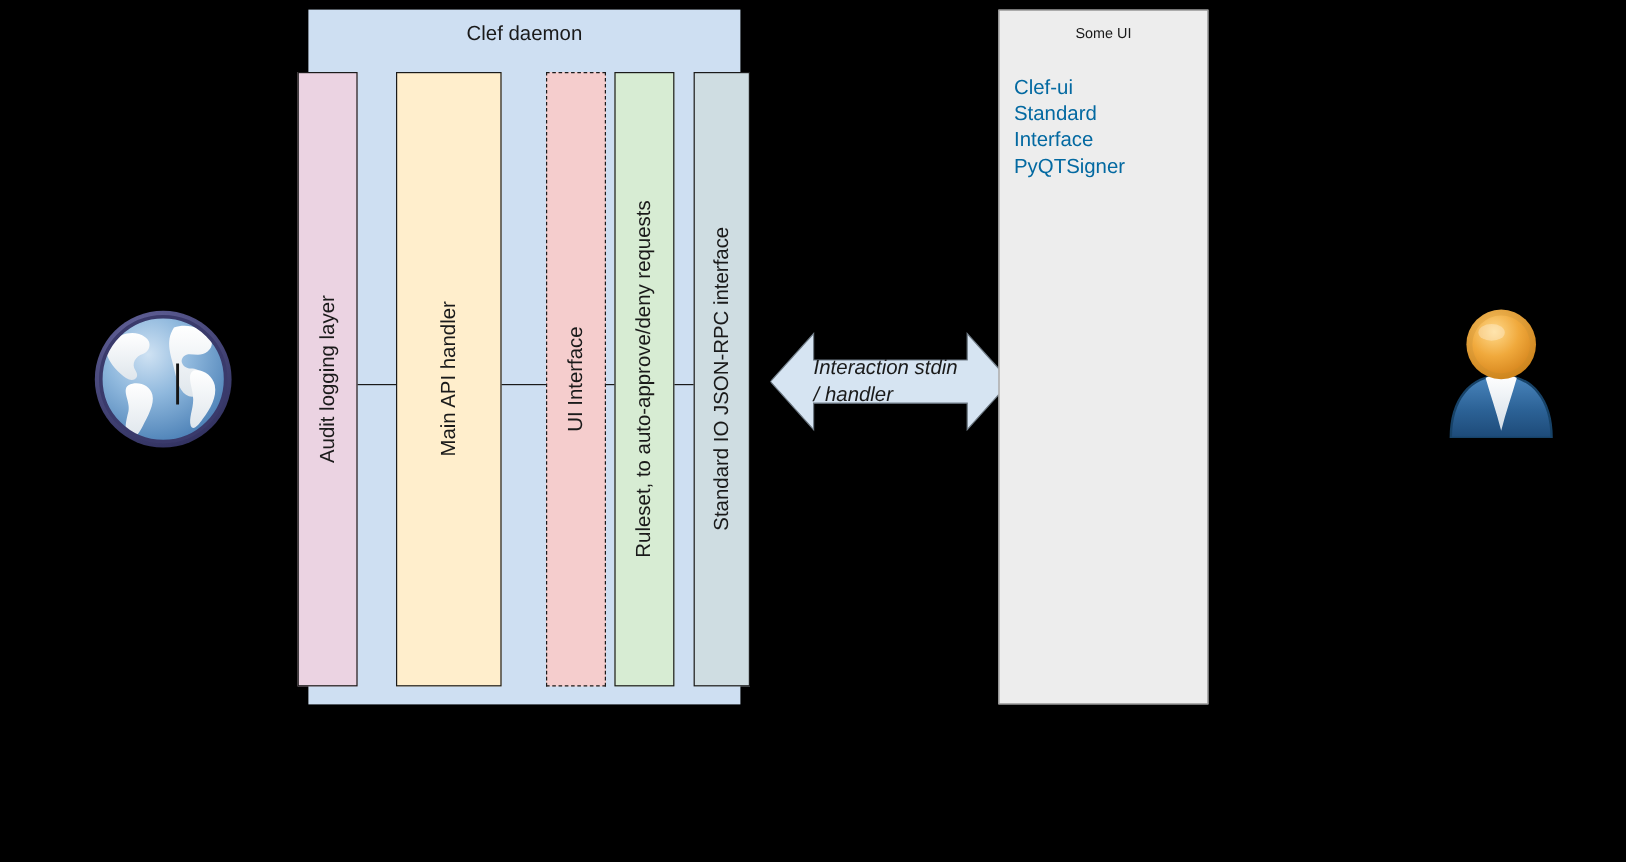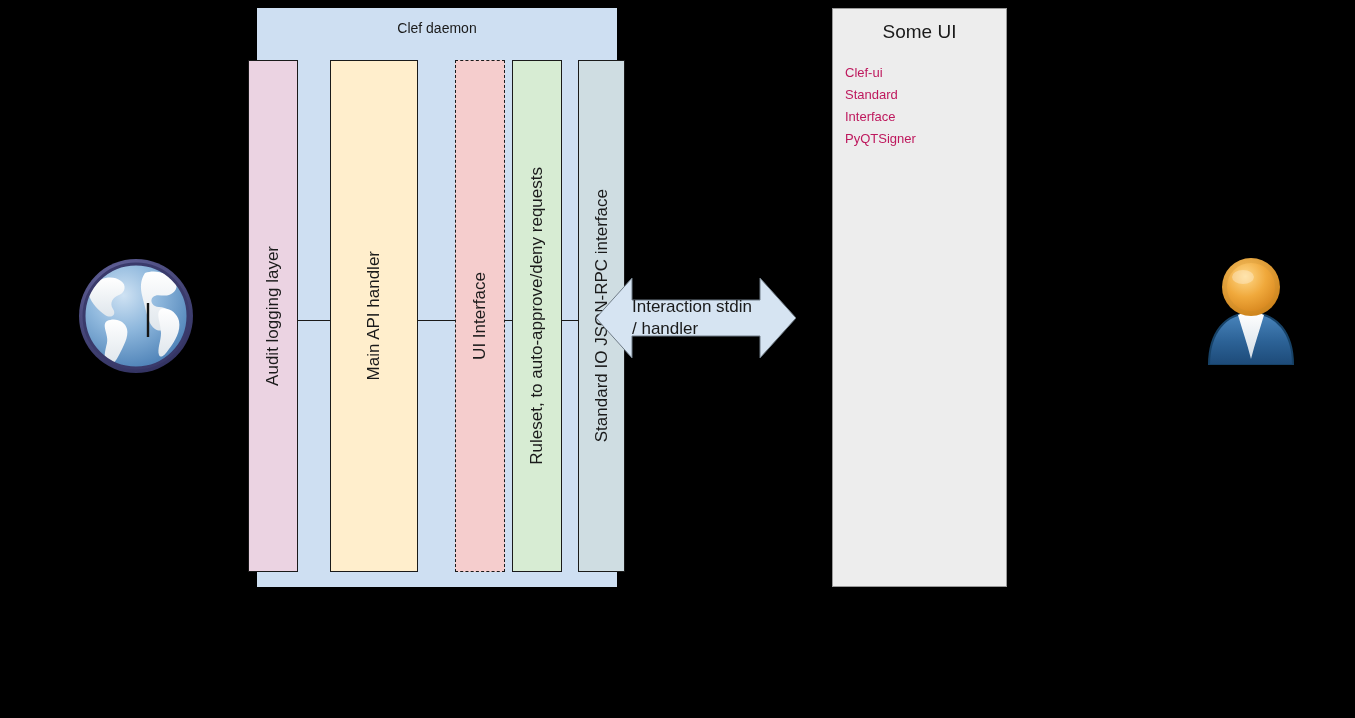--- a/index.html
+++ b/index.html
@@ -25,21 +25,21 @@
     height: 579px;
     background: #cedff2;
     box-sizing: border-box;
   }
   .daemon-title {
     position: absolute;
     left: 257px;
     top: 17px;
     width: 360px;
     text-align: center;
-    font-size: 14px;
+    font-size: 17px;
     color: #1a1a1a;
     line-height: 22px;
   }
 
   
   .col {
     position: absolute;
     top: 60px;
     height: 512px;
     border: 1px solid #1a1a1a;
@@ -86,29 +86,29 @@
     background: #ededed;
     border: 1px solid #9a9a9a;
     box-sizing: border-box;
   }
   .ui-panel-title {
     position: absolute;
     left: 0;
     top: 12px;
     width: 100%;
     text-align: center;
-    font-size: 19px;
+    font-size: 12px;
     color: #1a1a1a;
   }
   .ui-panel-list {
     position: absolute;
     left: 12px;
     top: 53px;
-    font-size: 13px;
-    color: #be185d;
+    font-size: 17px;
+    color: #0369a1;
     line-height: 22px;
   }
   .ui-panel-list div { white-space: nowrap; }
 
   
   .arrow {
     position: absolute;
     height: 90px;
   }
   .arrow svg { display: block; }
@@ -121,21 +121,21 @@
     display: flex;
     flex-direction: column;
     justify-content: center;
     padding-left: 36px;
     box-sizing: border-box;
     font-size: 17px;
     color: #1a1a1a;
     line-height: 22px;
     pointer-events: none;
   }
-  .arrow-stdio { left: 596px; top: 273px; width: 200px; }
+  .arrow-stdio { left: 642px; top: 273px; width: 200px; font-style: italic; }
   .arrow-inter { left: 1012px; top: 273px; width: 192px; }
 
   
   .globe {
     position: absolute;
     left: 75px;
     top: 255px;
     width: 122px;
     height: 122px;
   }

